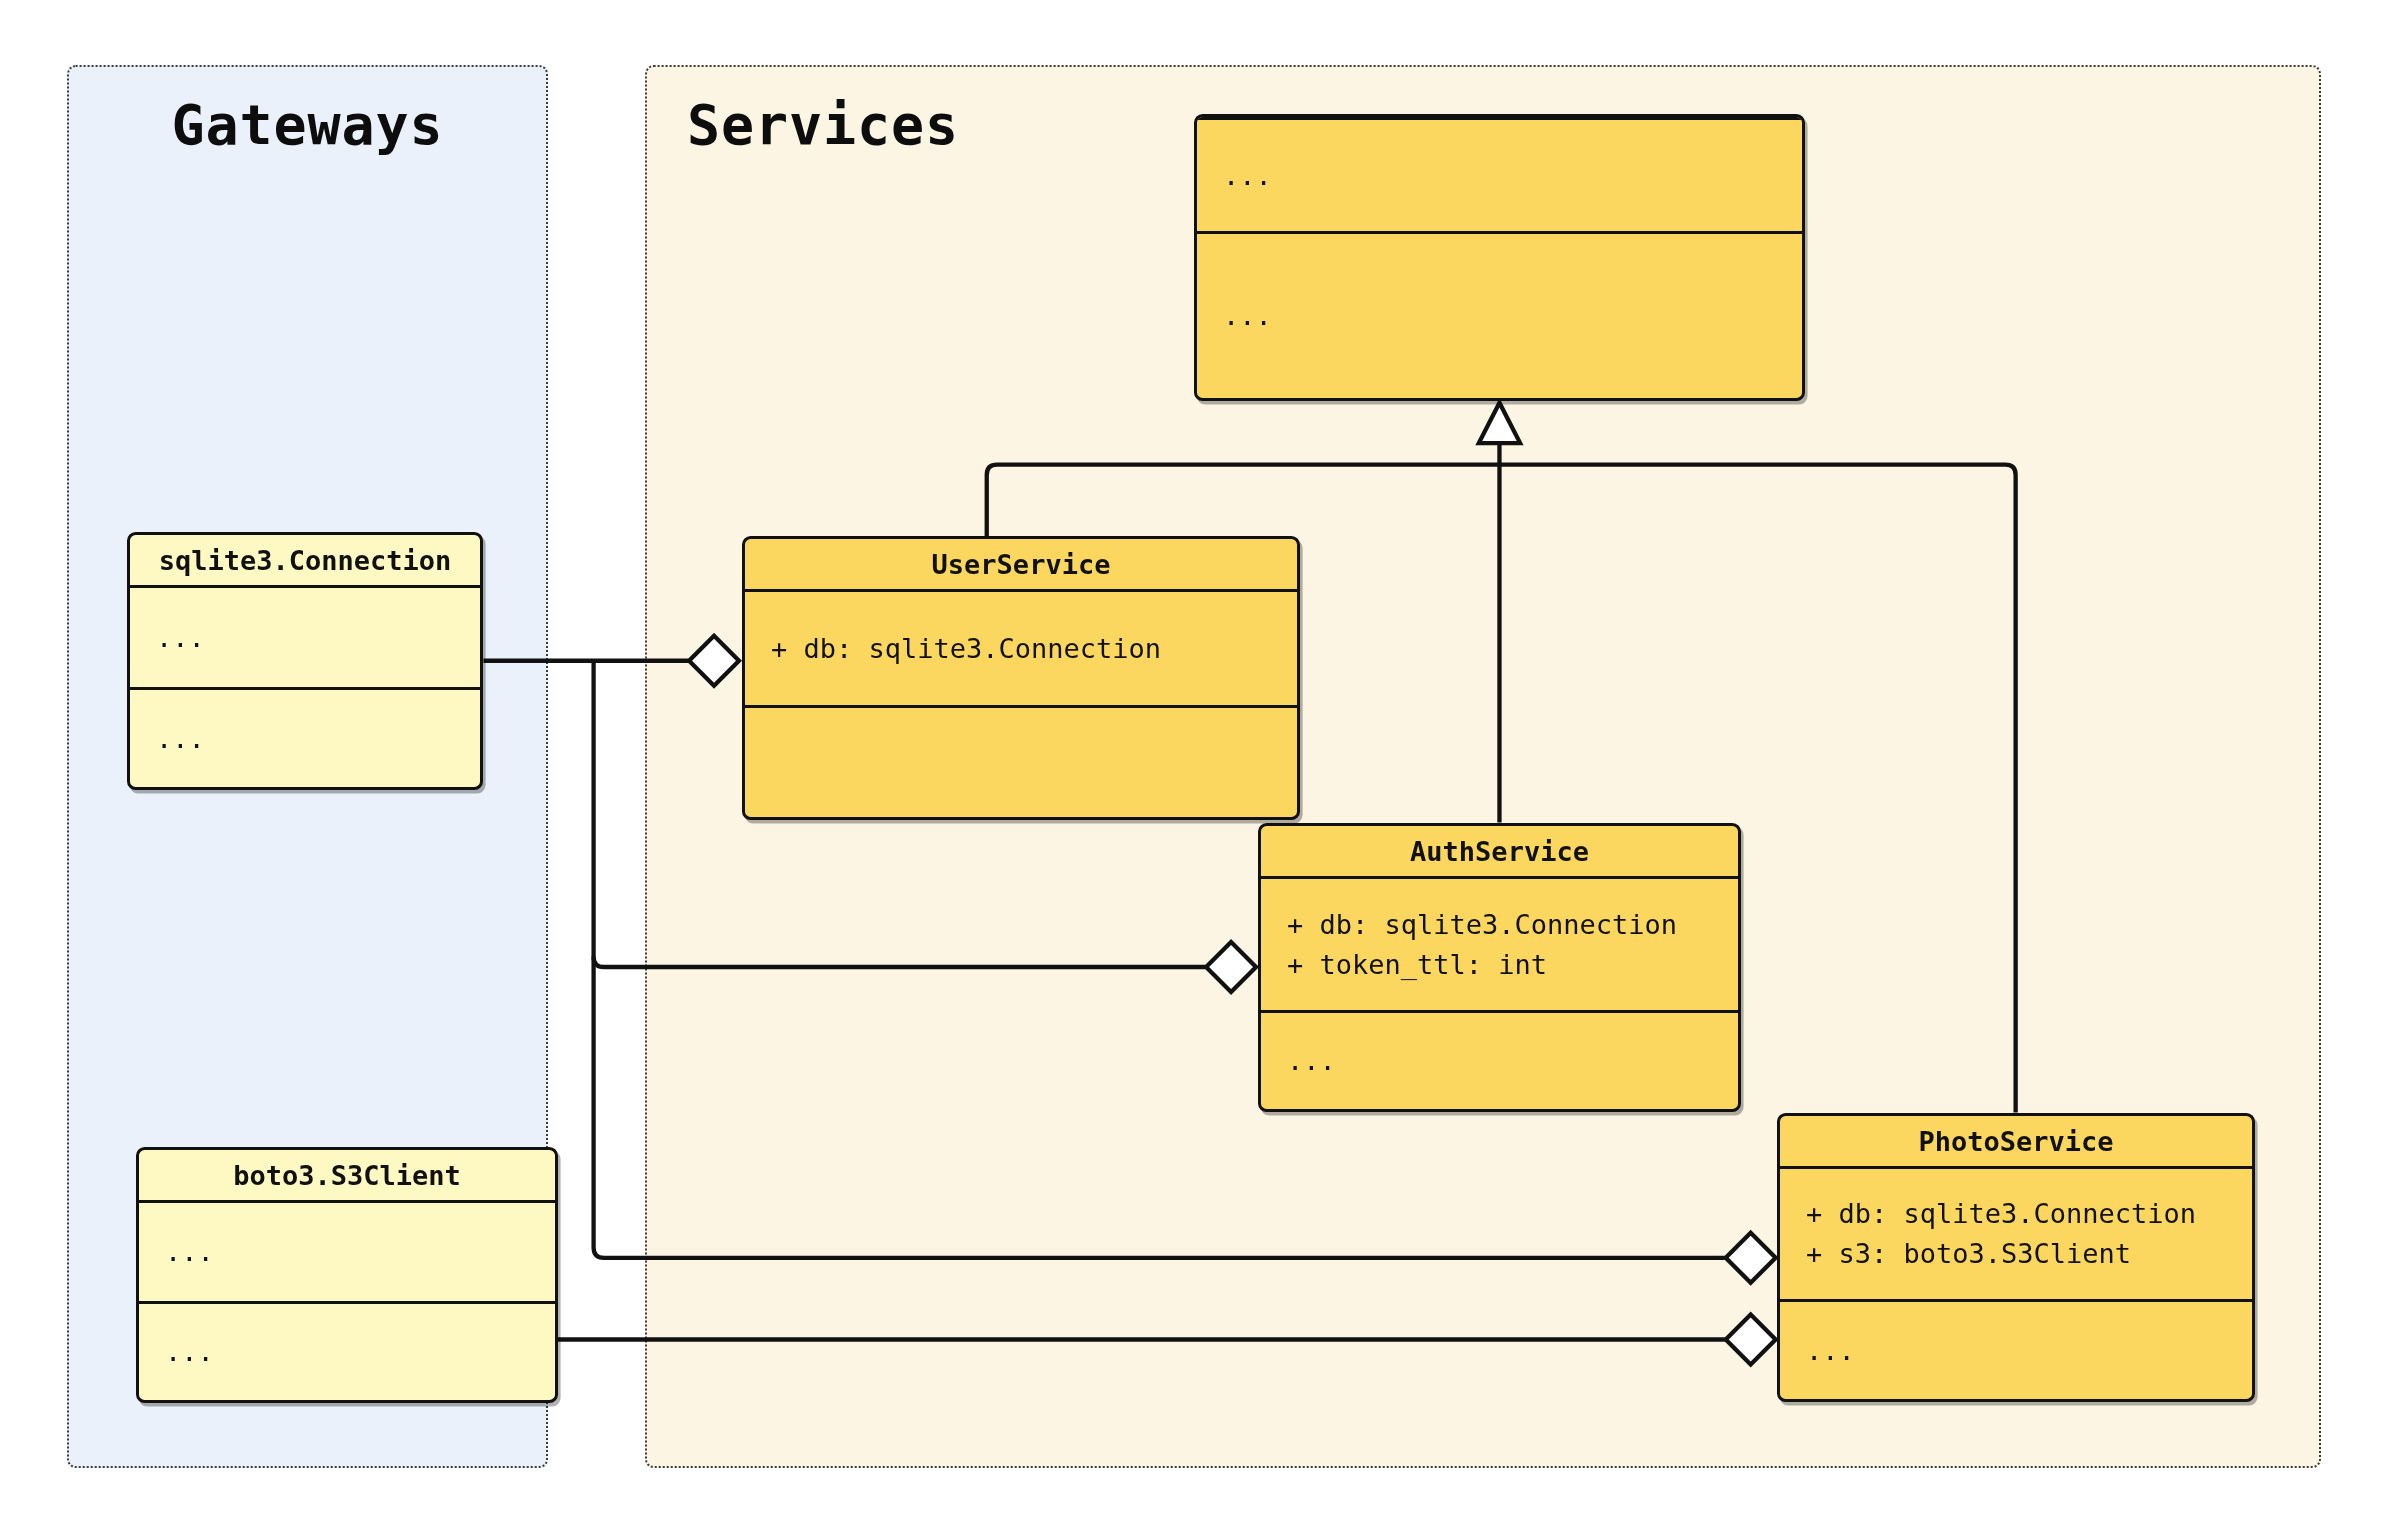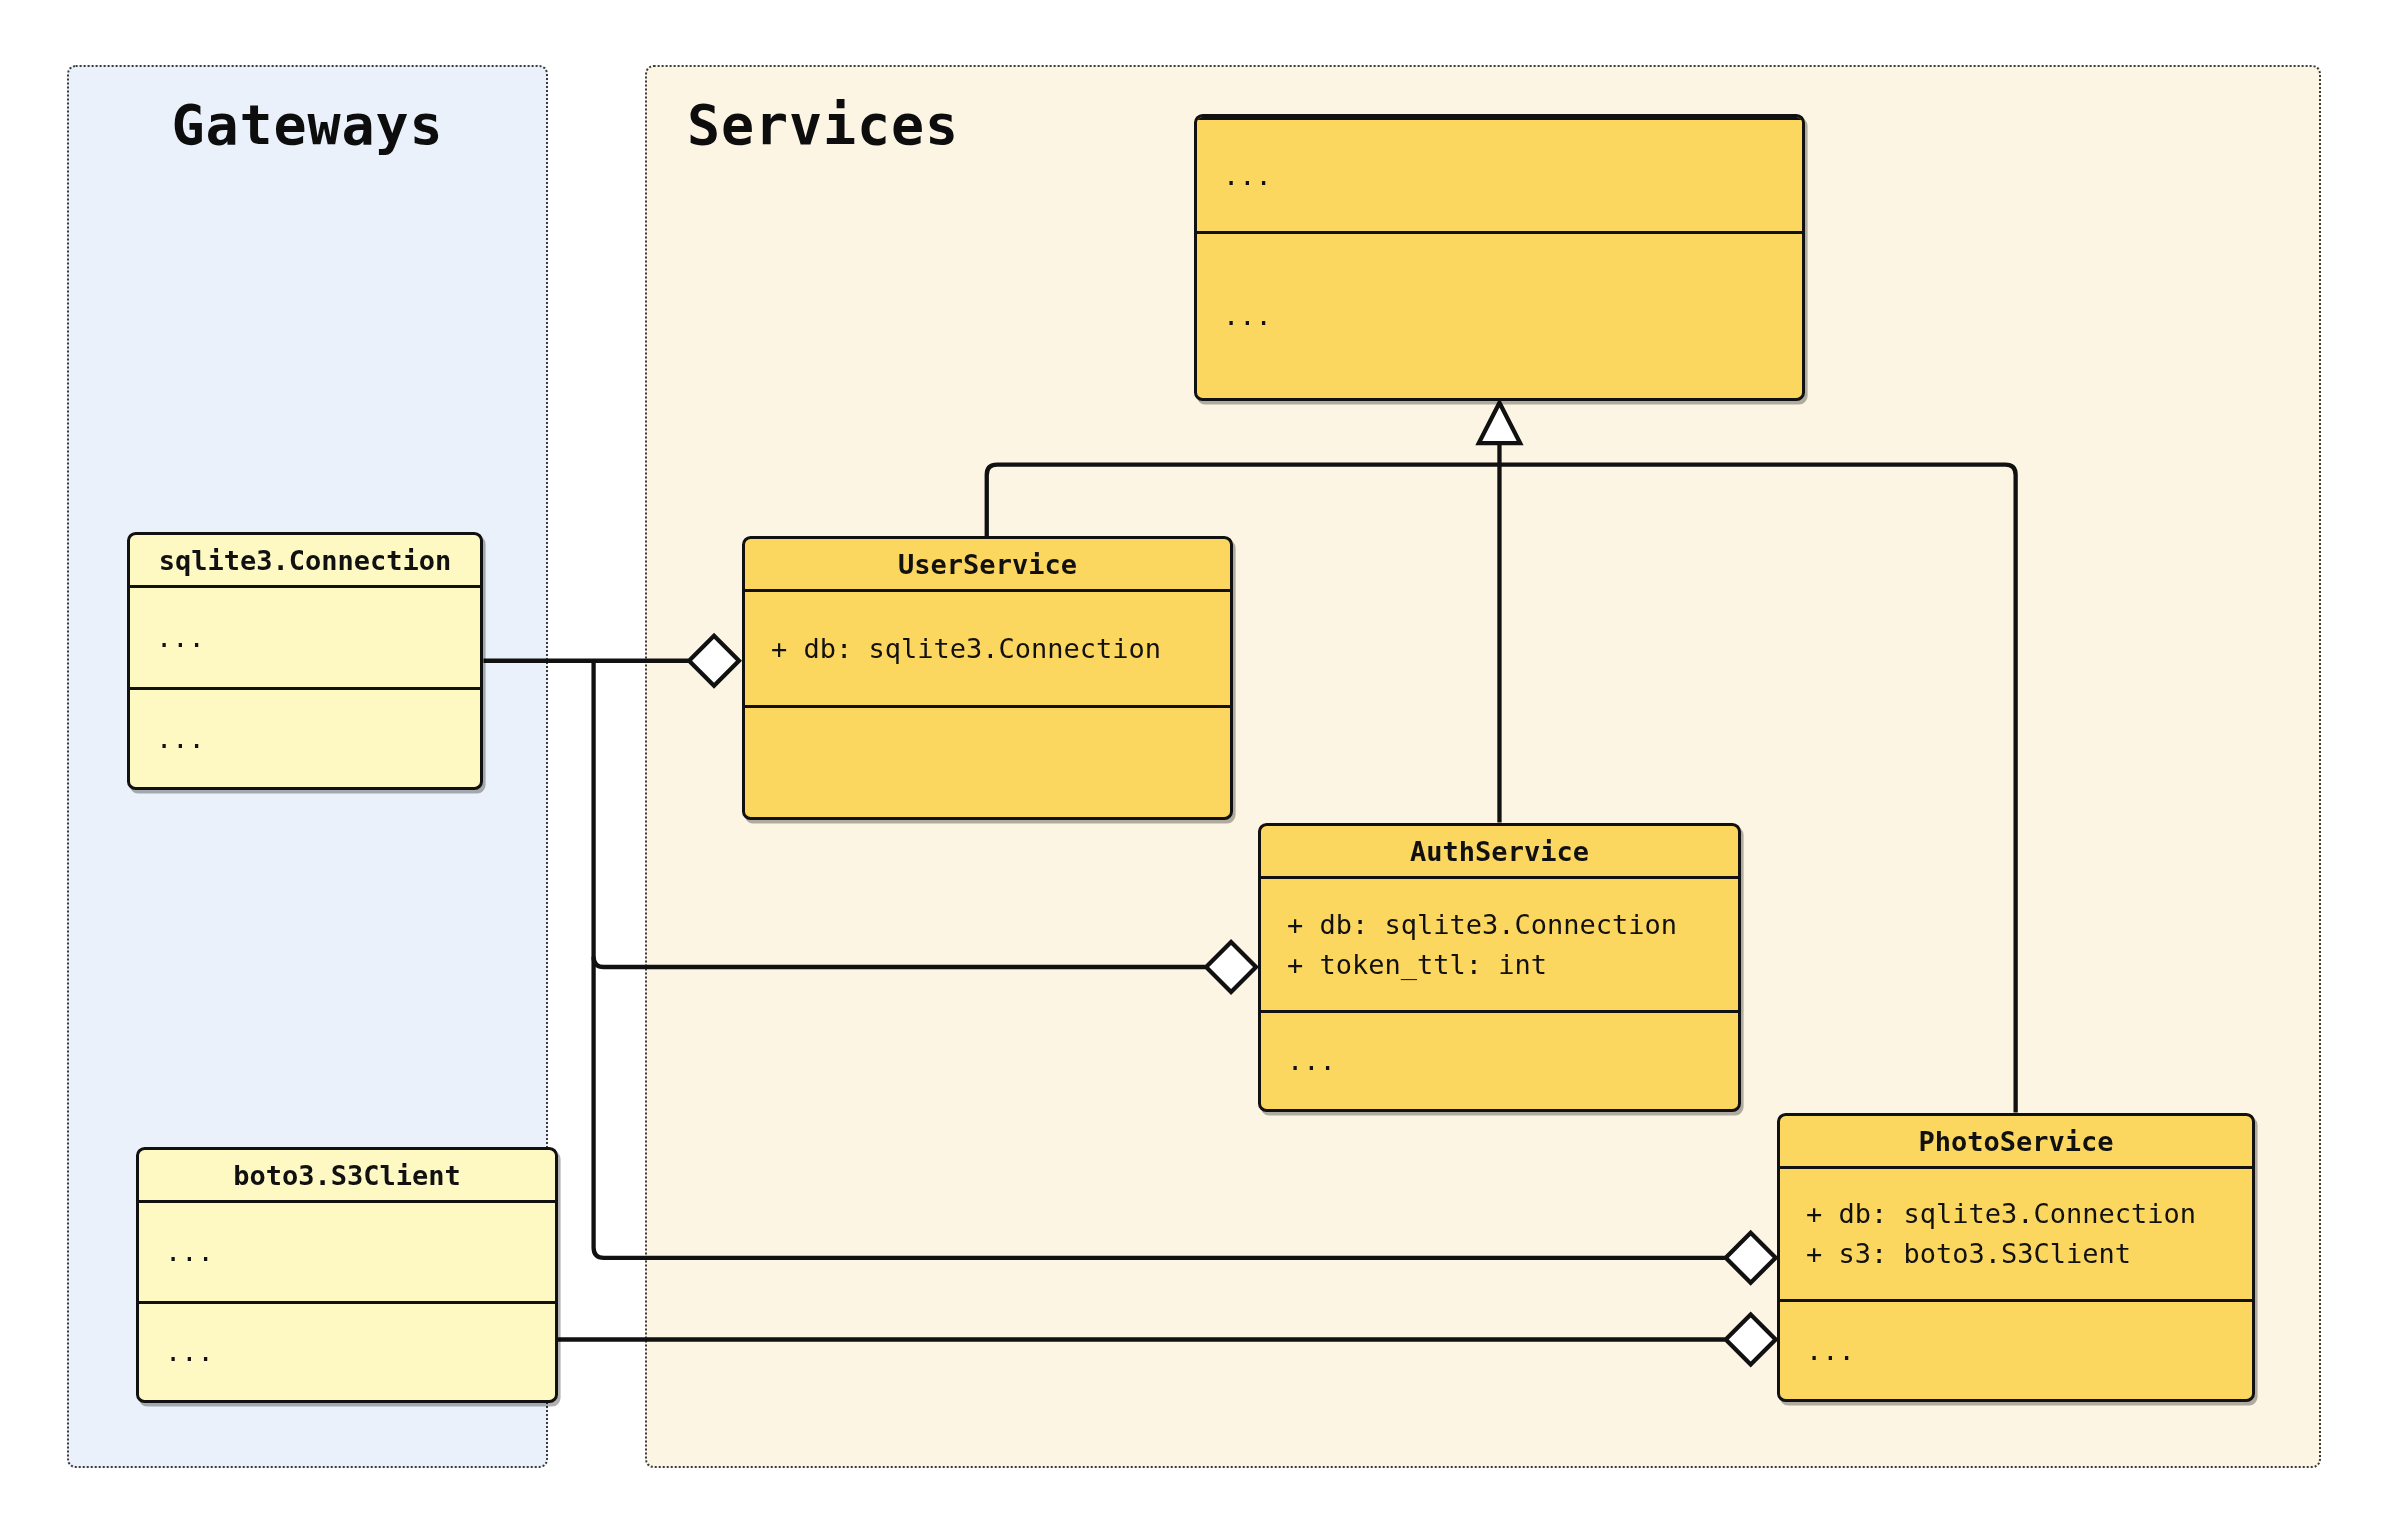--- a/index.html
+++ b/index.html
@@ -37,21 +37,21 @@
     padding-left:26px;font-size:27px;line-height:40px;white-space:nowrap;
   }
   .cls-methods{flex:1 1 auto;}
   
   #box-sqlite          {left:127px; top:532px;  width:356px;height:258px;}
   #box-sqlite  .cls-title{height:50px;}  #box-sqlite  .cls-attrs{height:102px;}
   #box-boto3           {left:136px; top:1147px; width:422px;height:256px;}
   #box-boto3   .cls-title{height:50px;}  #box-boto3   .cls-attrs{height:101px;}
   #box-base            {left:1194px;top:114px;  width:611px;height:287px;}
   #box-base    .cls-title{height:50px;}  #box-base    .cls-attrs{height:114px;}
-  #box-user            {left:742px; top:536px;  width:491px;height:284px;}
+  #box-user            {left:742px; top:536px;  width:558px;height:284px;}
   #box-user    .cls-title{height:50px;}  #box-user    .cls-attrs{height:116px;}
   #box-auth            {left:1258px;top:823px;  width:483px;height:289px;}
   #box-auth    .cls-title{height:50px;}  #box-auth    .cls-attrs{height:134px;}
   #box-photo           {left:1777px;top:1113px; width:478px;height:289px;}
   #box-photo   .cls-title{height:50px;}  #box-photo   .cls-attrs{height:133px;}
 </style>
 </head>
 <body>
 
 <div class="panel" id="panel-gateways"></div>

